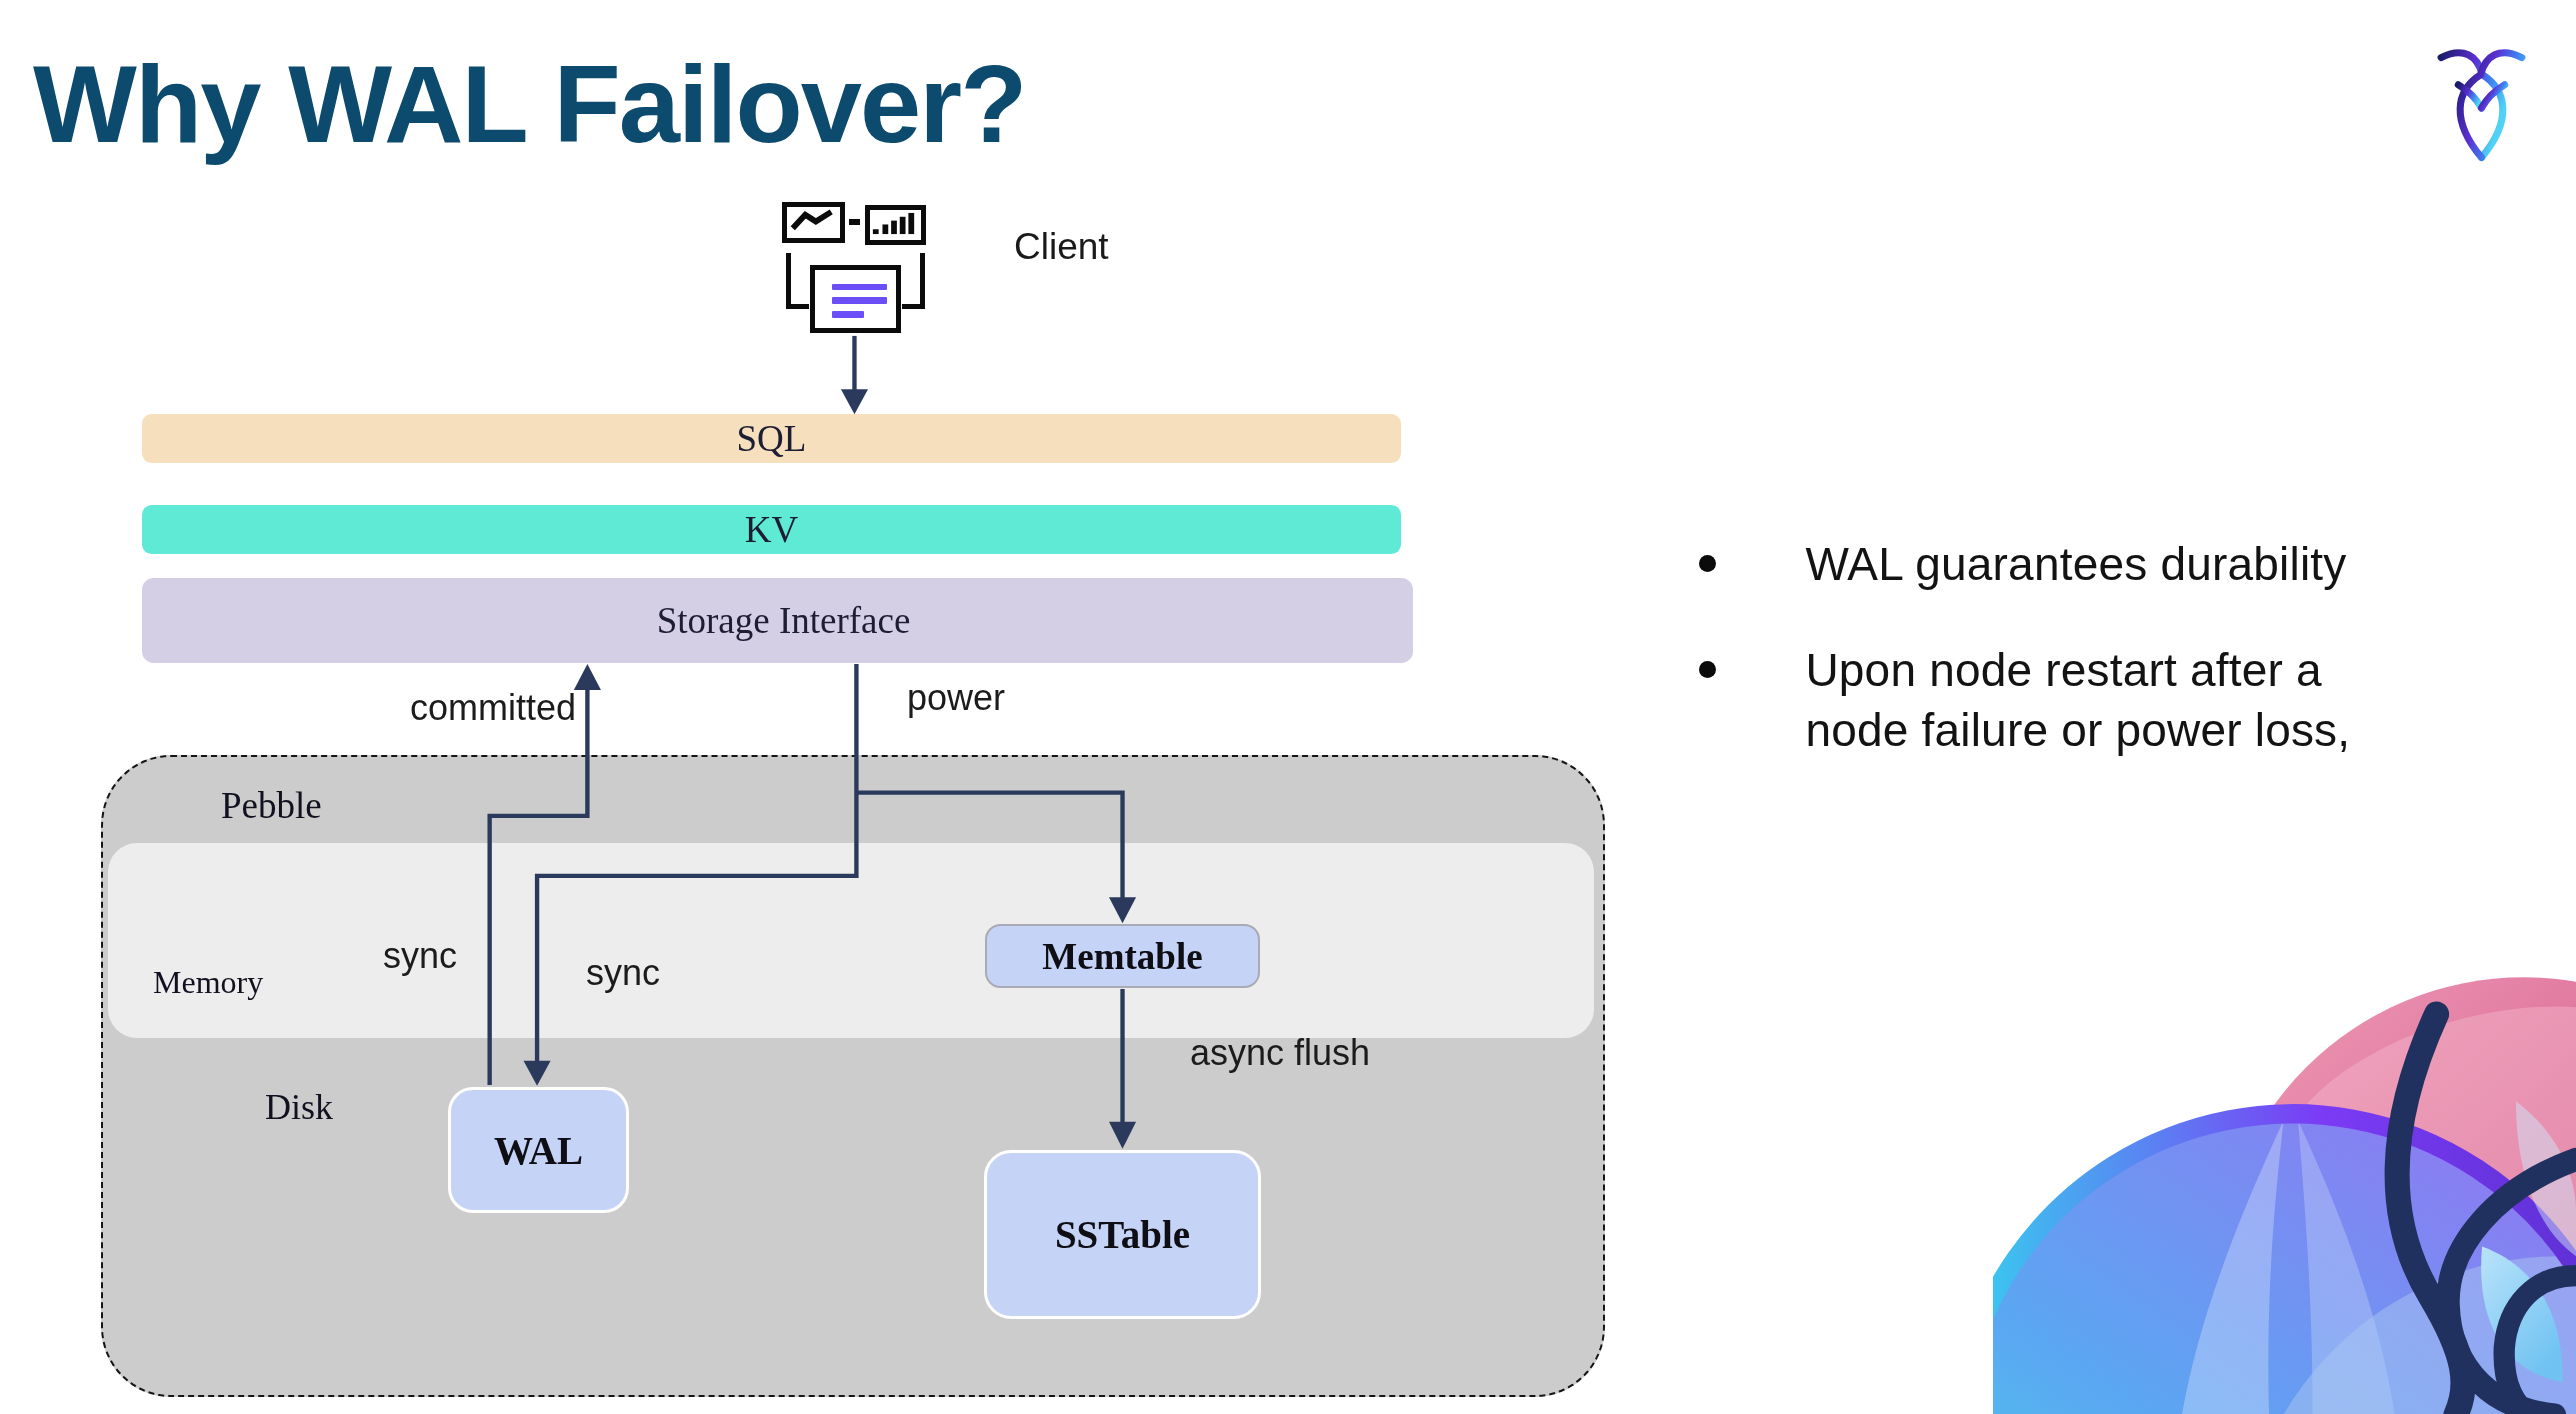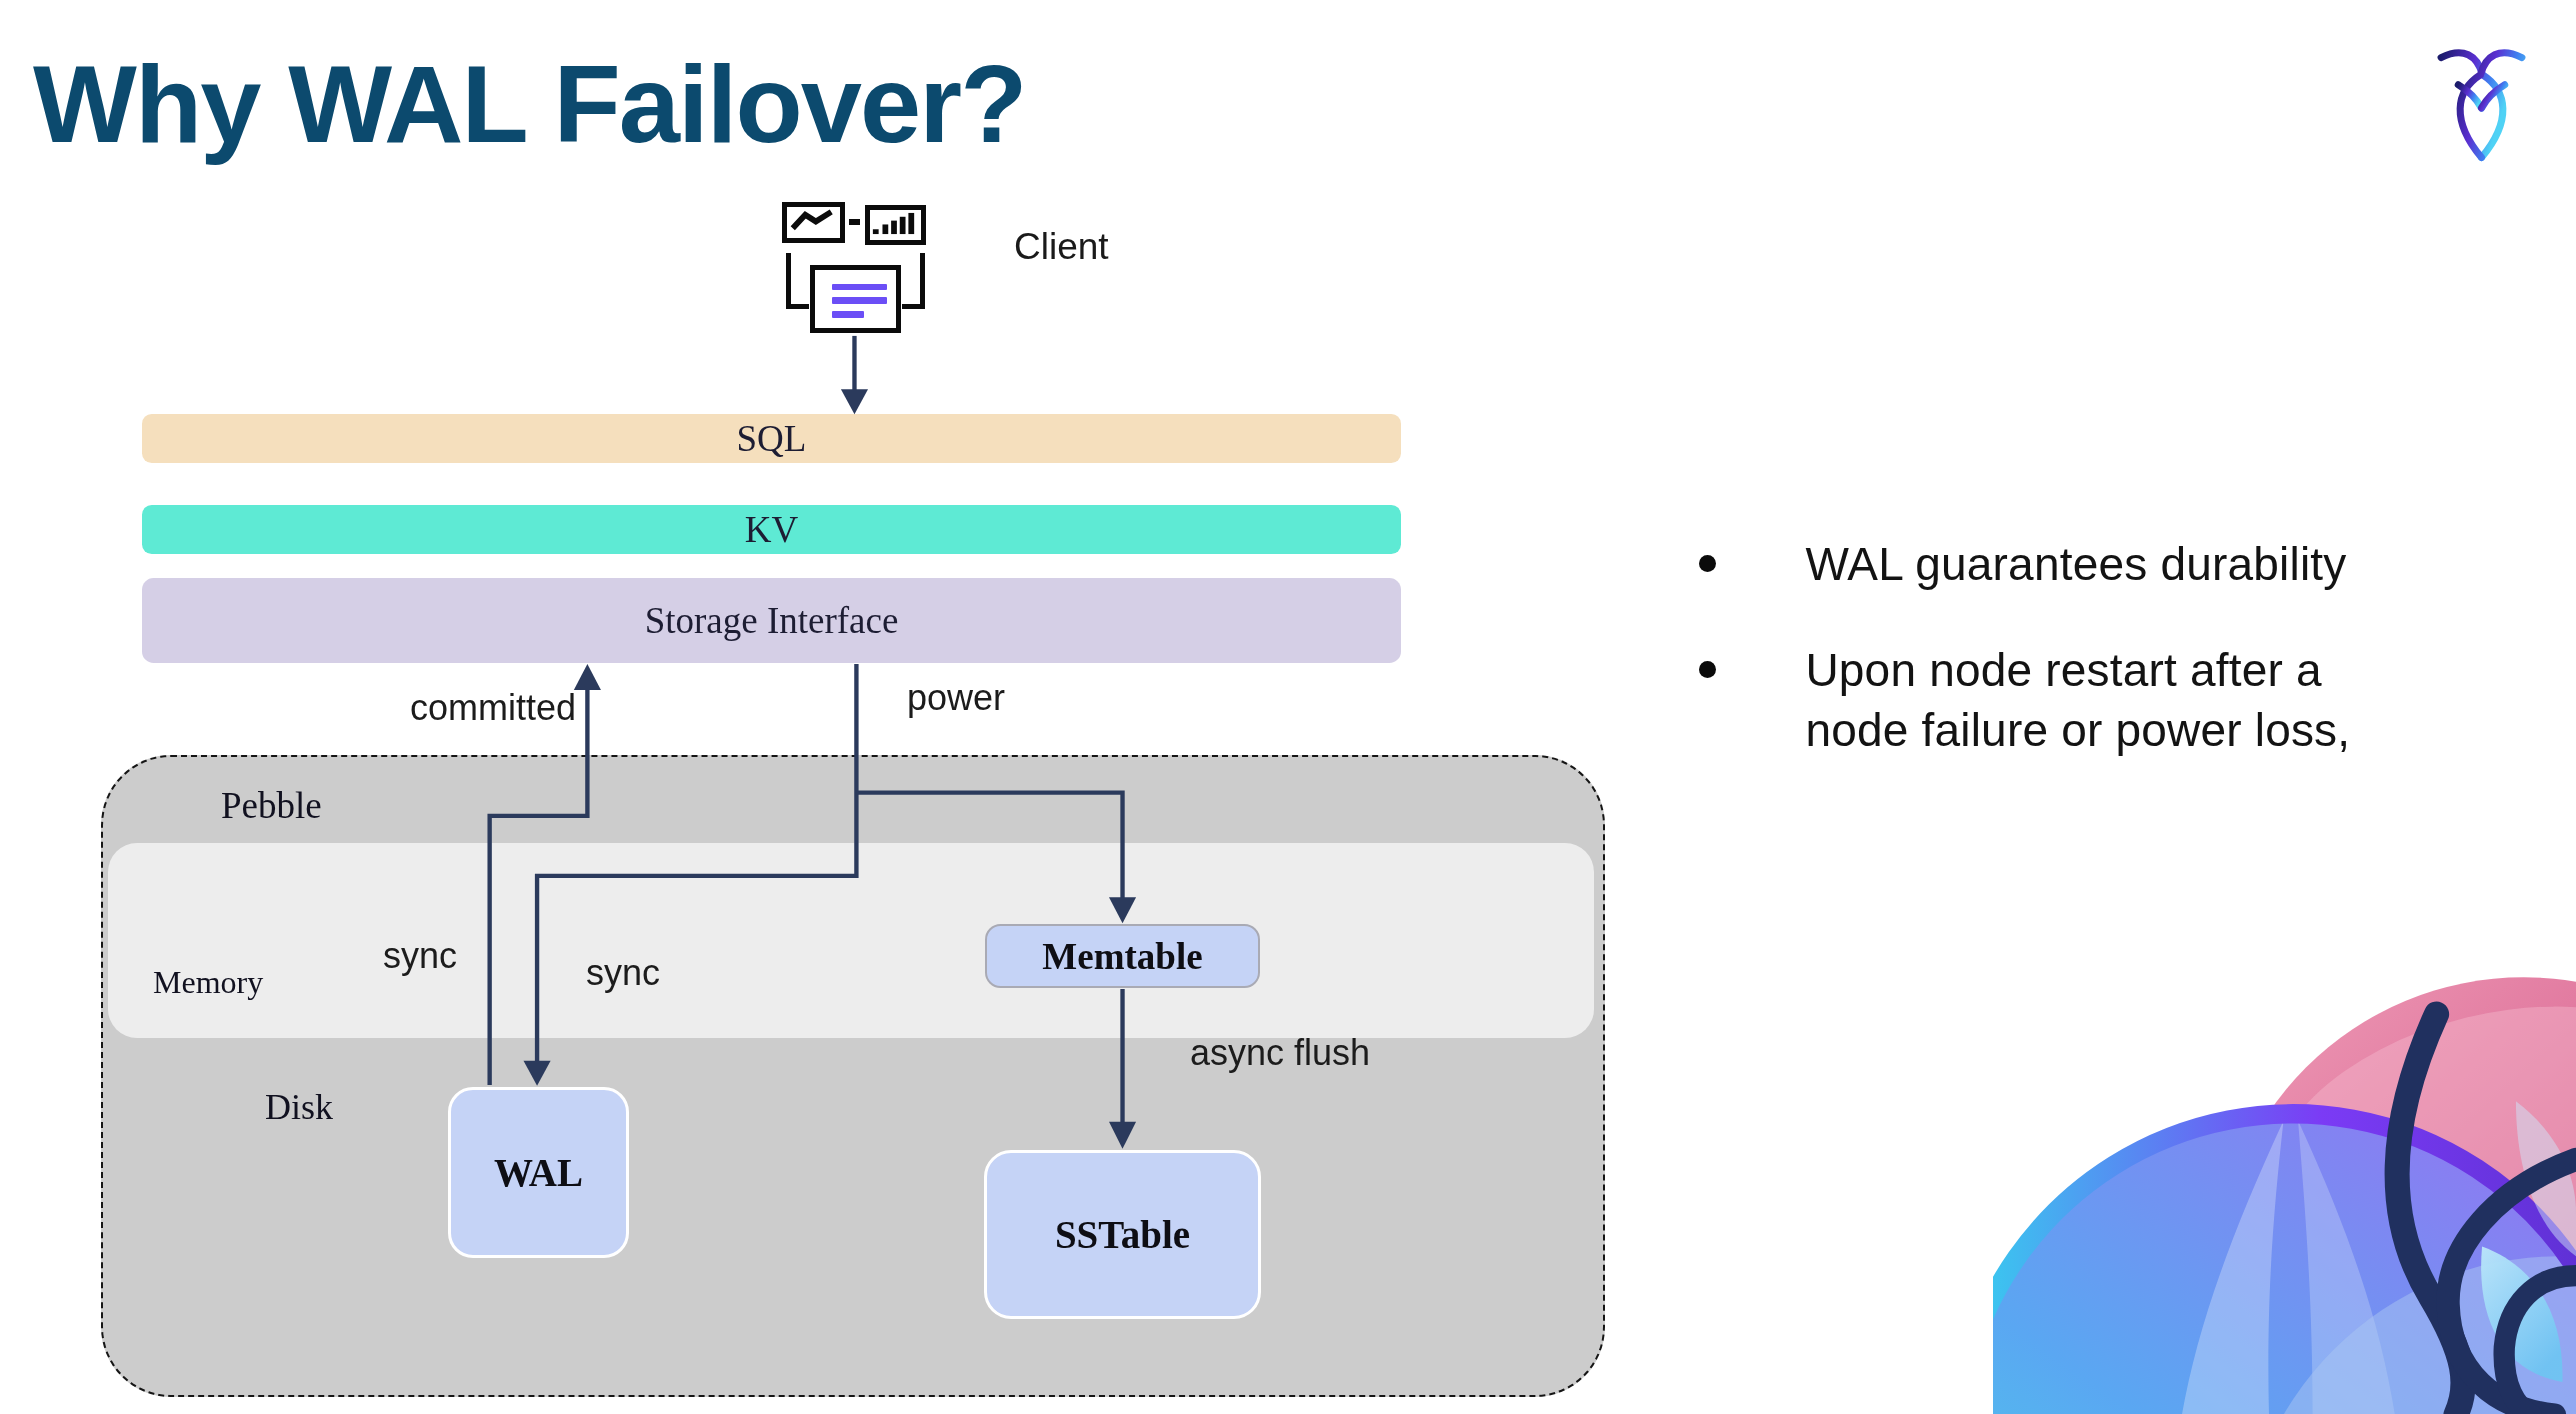--- a/index.html
+++ b/index.html
@@ -48,21 +48,21 @@
   .zone-label{font-family:"Liberation Serif",serif;font-size:37px;color:#111120;}
   .lbl-pebble{left:221px;top:784px;}
   .lbl-memory{left:153px;top:964px;font-size:32px;}
   .lbl-disk{left:221px;top:1086px;font-size:36px;margin-left:44px;}
 
   
   .node{
     display:flex;align-items:center;justify-content:center;box-sizing:border-box;
     font-family:"Liberation Serif",serif;font-weight:bold;color:#0e0e14;
   }
-  .node-wal{left:448px;top:1087px;width:181px;height:171px;border:3.9px solid #ffffff;border-radius:25px;font-size:39px;}
+  .node-wal{left:448px;top:1087px;width:181px;height:126px;border:3.9px solid #ffffff;border-radius:25px;font-size:39px;}
   .node-memtable{left:985px;top:924px;width:275px;height:64px;border:2.9px solid #a9aab4;border-radius:15.5px;font-size:37px;}
   .node-sstable{left:984px;top:1150px;width:277px;height:169px;border:3.9px solid #ffffff;border-radius:27px;font-size:39px;}
 
   
   .edge-label{font-size:36px;color:#1c1c1c;white-space:nowrap;}
   .lbl-committed{left:410px;top:687px;}
   .lbl-commit{left:907px;top:677px;}
   .lbl-sync-l{left:383px;top:935px;}
   .lbl-sync-r{left:586px;top:952px;}
   .lbl-flush{left:1190px;top:1032px;}
@@ -130,21 +130,21 @@
     </div>
   </div>
   <div class="abs client-label">Client</div>
 
   <div class="abs layer layer-sql" style="background-color: rgb(245, 223, 189);">
     <span>SQL</span>
   </div>
   <div class="abs layer layer-kv" style="background-color: #5eead4;">
     <span>KV</span>
   </div>
-  <div class="abs layer layer-storage" style="background-color: rgb(213, 207, 230);">
+  <div class="abs layer layer-storage" style="background-color: rgb(213, 207, 230); padding-left: 12px;">
     <span>Storage Interface</span>
   </div>
 
   <div class="abs pebble"></div>
   <div class="abs memory-band"></div>
   <div class="abs zone-label lbl-pebble">Pebble</div>
   <div class="abs zone-label lbl-memory">Memory</div>
   <div class="abs zone-label lbl-disk">Disk</div>
 
   <svg class="abs arrows-layer" width="2576" height="1415" viewBox="0 0 2662 1462">

